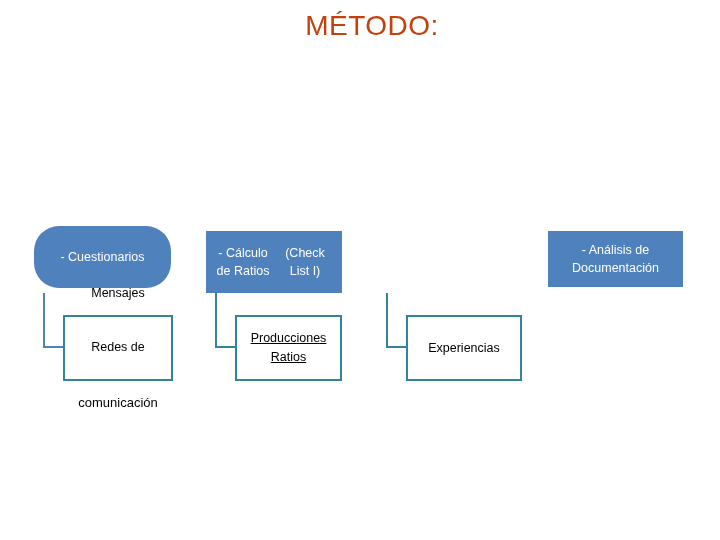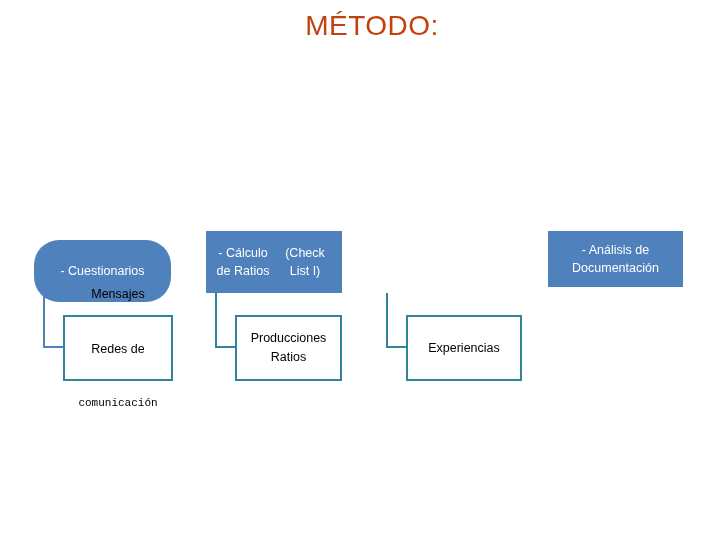--- a/index.html
+++ b/index.html
@@ -57,57 +57,56 @@
     align-items: center;
     justify-content: center;
     text-align: center;
     padding: 3px 5px;
   }
   .sub-line {
     display: block;
     width: 100%;
   }
   .sub-line.small {
-    font-size: 11px;
-    font-family: Liberation Mono, monospace;
+    font-size: 13px;
   }
   .connector {
     position: absolute;
     box-sizing: border-box;
     border-left: 2px solid #4f81bd;
     border-bottom: 2px solid #4f81bd;
   }
   .connector.teal {
     border-left-color: #31849b;
     border-bottom-color: #31849b;
   }
 </style>
 </head>
 <body>
 
 <div id="slide">
 
   <div id="title">MÉTODO:</div>
 
-  <div class="top-box" style="left:34px; top:240px; width:137px; height:62px;border-radius:25px;">
+  <div class="top-box" style="left:34px; top:226px; width:137px; height:62px;border-radius:25px;">
     <span>- Cuestionarios</span>
   </div>
   <div class="connector" style="left:43px; top:293px; width:20px; height:55px;"></div>
   <div class="sub-box" style="left:63px; top:315px; width:110px; height:66px;gap:36px;">
     <span class="sub-line">Mensajes</span>
     <span class="sub-line">Redes de</span>
     <span class="sub-line small">comunicación</span>
   </div>
 
   <div class="top-box" style="left:206px; top:231px; width:136px; height:62px; flex-direction:row;">
     <span class="sub-line">- Cálculo de Ratios</span>
     <span class="sub-line">(Check List I)</span>
   </div>
   <div class="connector teal" style="left:215px; top:293px; width:20px; height:55px;"></div>
-  <div class="sub-box" style="left:235px; top:315px; width:107px; height:66px;">
+  <div class="sub-box" style="left:235px; top:315px; width:107px; height:66px;text-decoration:underline;">
     <span class="sub-line">Producciones</span>
     <span class="sub-line">Ratios</span>
   </div>
 
   <div class="connector teal" style="left:386px; top:293px; width:20px; height:55px;"></div>
   <div class="sub-box" style="left:406px; top:315px; width:116px; height:66px;">
     <span class="sub-line">Experiencias</span>
   </div>
 
   <div class="top-box" style="left:548px; top:231px; width:135px; height:56px; flex-direction:column;">

